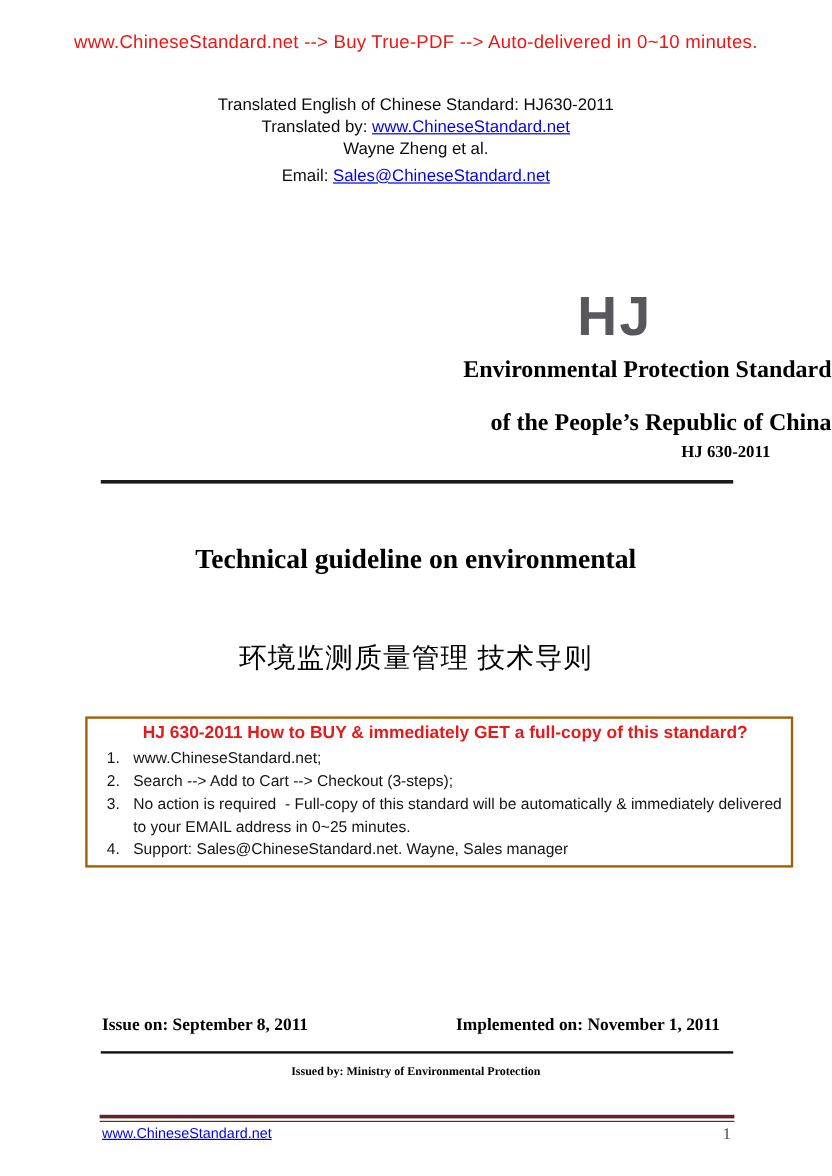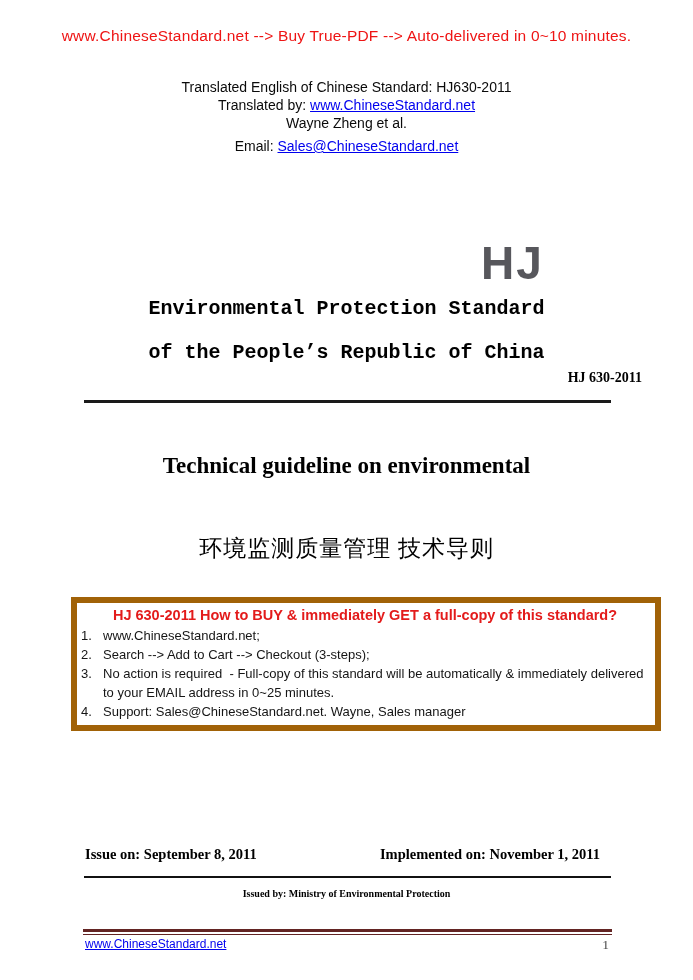--- a/index.html
+++ b/index.html
@@ -18,42 +18,42 @@
             text-align: center; font-size: 14px; line-height: 18px; color: #0a0a0a; }
   .header .email-line { margin-top: 5px; }
   a.lnk { color: #0000ee; text-decoration: underline; cursor: pointer; }
 
   
   .logo { position: absolute; top: 240px; left: 481px;
           font-family: "Liberation Sans", sans-serif; font-weight: bold;
           font-size: 46px; letter-spacing: 2px; color: #57575c; line-height: 1; }
 
   
-  .std-name { position: absolute; top: 297px; left: 0; width: 100%; text-align: center;
-              font-family: Liberation Mono, monospace; font-weight: bold; font-size: 20px; }
+  .std-name { position: absolute; top: 297px; left: 0; width: 100%; text-align: right;
+              font-family: Liberation Serif, serif; font-weight: bold; font-size: 20px; }
   .std-name .l2 { margin-top: 21px; }
 
   .doc-code { position: absolute; top: 370px; left: 0; width: 100%;
               padding-right: 93px; text-align: right;
               font-family: "Liberation Serif", serif; font-weight: bold; font-size: 14px; margin-left: 42px; }
 
   .rule-thick { position: absolute; top: 400px; left: 84px; width: 527px;
                 height: 3px; background: #1a1a1a; }
 
   
   .title-en { position: absolute; top: 448px; left: 0; width: 100%; text-align: center;
               font-family: "Liberation Serif", serif; font-weight: bold;
               font-size: 23px; line-height: 35px; }
   .title-zh { position: absolute; top: 533px; left: 0; width: 100%; text-align: center;
               font-family: "Liberation Serif", serif; font-size: 23px; letter-spacing: 1px; }
 
   
   .buy-box { position: absolute; top: 597px; left: 71px; width: 590px;
-             border: 6px solid #a16207; background: #fff;
-             padding: 2px 6px 4px 4px;
+             border: 2px solid #a16207; background: #fff;
+             padding: 2px 6px 4px 16px;
              font-family: "Liberation Sans", sans-serif; font-size: 13px;
              line-height: 19px; color: #151515; }
   .buy-box .bb-title { text-align: center; color: #e31b1b; font-weight: bold;
                        font-size: 14.5px; line-height: 20px; margin-bottom: 1px; }
   .buy-box .li { display: flex; }
   .buy-box .num { width: 22px; flex: 0 0 22px; }
   .buy-box .txt { flex: 1; white-space: pre-wrap; }
 
   
   .dates { position: absolute; top: 846px; left: 85px; width: 515px;

